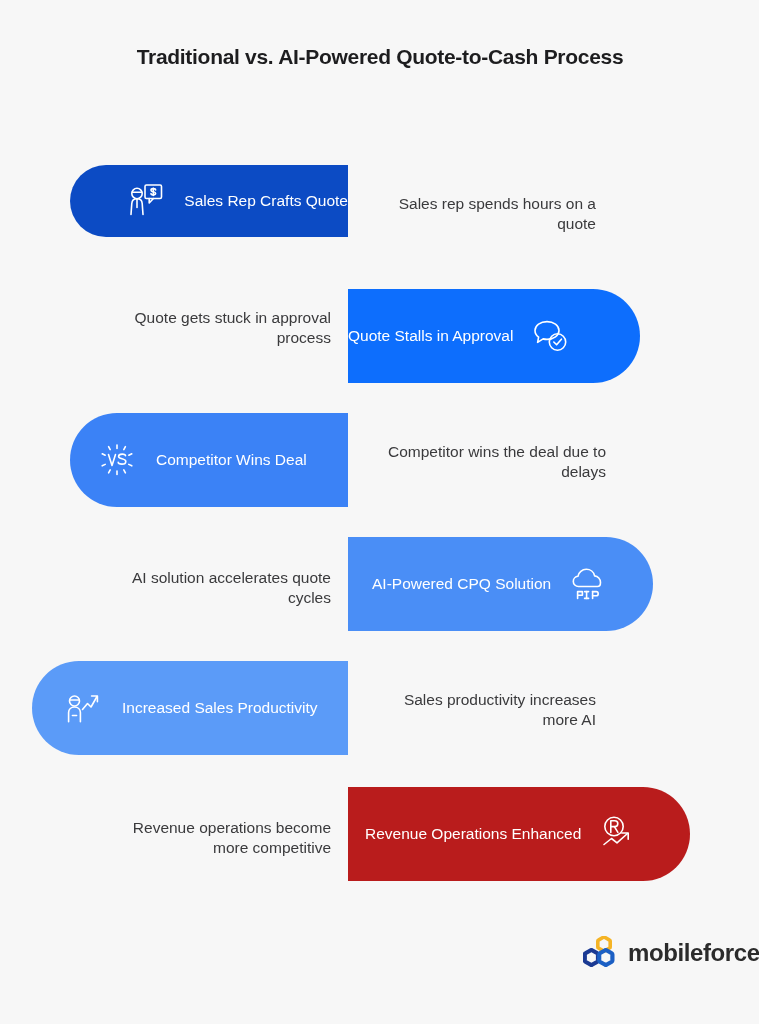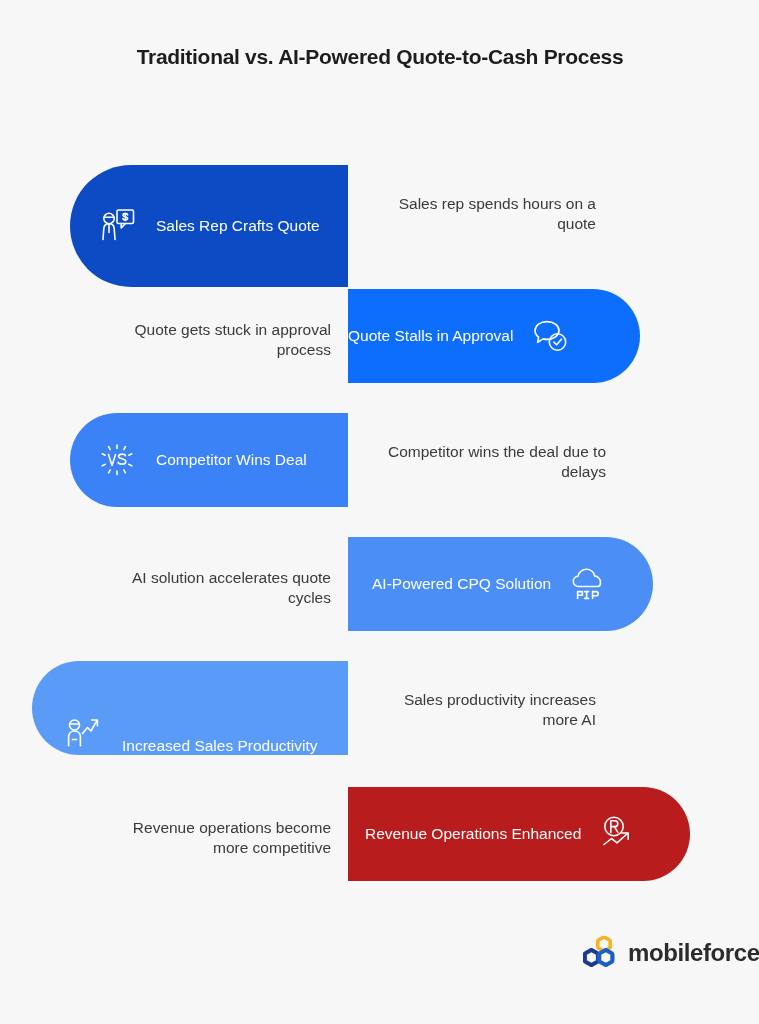--- a/index.html
+++ b/index.html
@@ -66,40 +66,40 @@
   }
 </style>
 </head>
 <body>
 
 <div id="page">
 
   <div class="title">Traditional vs. AI-Powered Quote-to-Cash Process</div>
 
   <div class="row">
-    <div class="bar left" style="left:70px;top:165px;width:278px;height:122px;background:#0c4bc4;padding-left:24px;">
+    <div class="bar left" style="left:70px;top:165px;width:278px;height:72px;background:#0c4bc4;padding-left:24px;justify-content:flex-end;">
       <span class="bar-icon">
         <svg width="42" height="42" viewBox="0 0 42 42" fill="none" stroke="#ffffff" stroke-width="1.6" stroke-linecap="round" stroke-linejoin="round">
           <circle cx="13" cy="13.5" r="5.2"></circle>
           <path d="M8.2 12.2 L17.8 12.2"></path>
           <path d="M7 34.5 L7.8 23.5 C8 20.6 10.2 18.8 13 18.8 C15.8 18.8 18 20.6 18.2 23.5 L19 34.5"></path>
           <path d="M13 19.2 L13 27.5"></path>
           <rect x="21" y="5" width="16.5" height="13.5" rx="1.4"></rect>
           <path d="M25.2 18.5 L25.2 23 L29.4 18.5"></path>
           <path d="M29.3 8.2 L29.3 15.4"></path>
           <path d="M31.6 10 C31.6 9 30.6 8.6 29.3 8.6 C28 8.6 27 9.2 27 10.2 C27 12.3 31.6 11.2 31.6 13.3 C31.6 14.3 30.6 14.9 29.3 14.9 C28 14.9 27 14.5 27 13.5"></path>
         </svg>
       </span>
       <span class="bar-label" style="margin-left:16px;">Sales Rep Crafts Quote</span>
     </div>
     <div class="desc l" style="left:366px;top:194px;width:230px;">Sales rep spends hours on a quote</div>
   </div>
 
   <div class="row">
-    <div class="desc r" style="left:120px;top:320px;width:211px;">Quote gets stuck in approval process</div>
+    <div class="desc r" style="left:120px;top:308px;width:211px;">Quote gets stuck in approval process</div>
     <div class="bar right" style="left:348px;top:289px;width:292px;height:94px;background:#0d6efd;padding-left:0;">
       <span class="bar-label">Quote Stalls in Approval</span>
       <span class="bar-icon" style="margin-left:14px;">
         <svg width="42" height="42" viewBox="0 0 42 42" fill="none" stroke="#ffffff" stroke-width="1.6" stroke-linecap="round" stroke-linejoin="round">
           <path d="M6 15.5 C6 10.6 11.4 6.6 18 6.6 C24.6 6.6 30 10.6 30 15.5 C30 20.4 24.6 24.4 18 24.4 C16.6 24.4 15.3 24.2 14.1 23.9 L8.6 27.4 L9.6 22.2 C7.4 20.5 6 18.2 6 15.5 Z"></path>
           <circle cx="28.5" cy="27" r="8.2"></circle>
           <path d="M24.8 27 L27.6 29.8 L32.4 24.2"></path>
         </svg>
       </span>
     </div>
@@ -140,21 +140,21 @@
           <path d="M17.6 28.6 L21.6 28.6"></path>
           <path d="M17.6 35.4 L21.6 35.4"></path>
           <path d="M25.6 28.6 L25.6 35.4"></path>
           <path d="M25.6 28.6 L29.2 28.6 C30.4 28.6 31.2 29.5 31.2 30.7 C31.2 31.9 30.4 32.8 29.2 32.8 L25.6 32.8"></path>
         </svg>
       </span>
     </div>
   </div>
 
   <div class="row">
-    <div class="bar left" style="left:32px;top:661px;width:316px;height:94px;background:#5b9bf8;padding-left:28px;align-items:flex-end;">
+    <div class="bar left" style="left:32px;top:661px;width:316px;height:94px;background:#5b9bf8;padding-left:28px;">
       <span class="bar-icon">
         <svg width="42" height="42" viewBox="0 0 42 42" fill="none" stroke="#ffffff" stroke-width="1.6" stroke-linecap="round" stroke-linejoin="round">
           <circle cx="12.5" cy="14" r="5"></circle>
           <path d="M7.8 13 L17.2 13"></path>
           <path d="M6.6 34.8 L6.6 25.5 C6.6 22.3 9.2 20 12.5 20 C15.8 20 18.4 22.3 18.4 25.5 L18.4 34.8"></path>
           <path d="M10.4 28.5 L14.6 28.5"></path>
           <path d="M20.5 22.5 L25.5 16.5 L29 20 L35 9.5"></path>
           <path d="M29.6 9 L35.4 9 L35.4 14.8"></path>
         </svg>
       </span>

